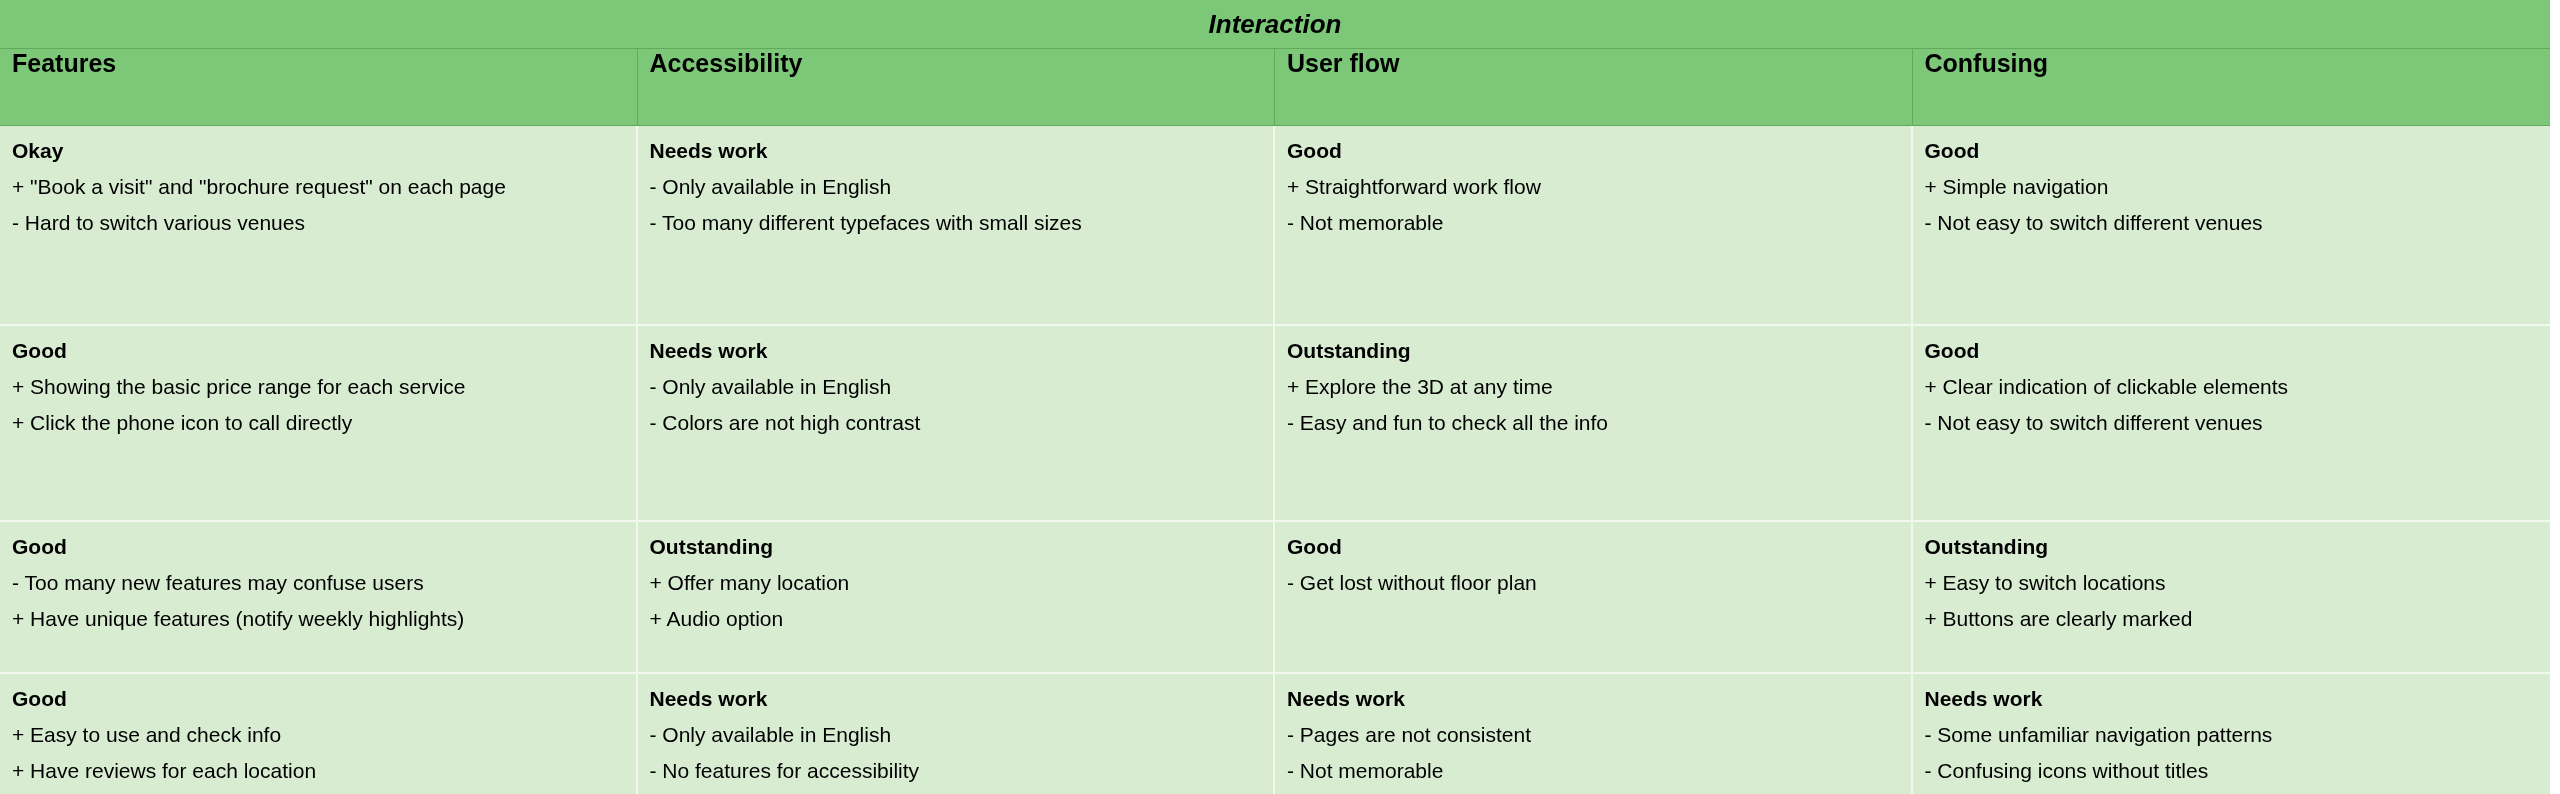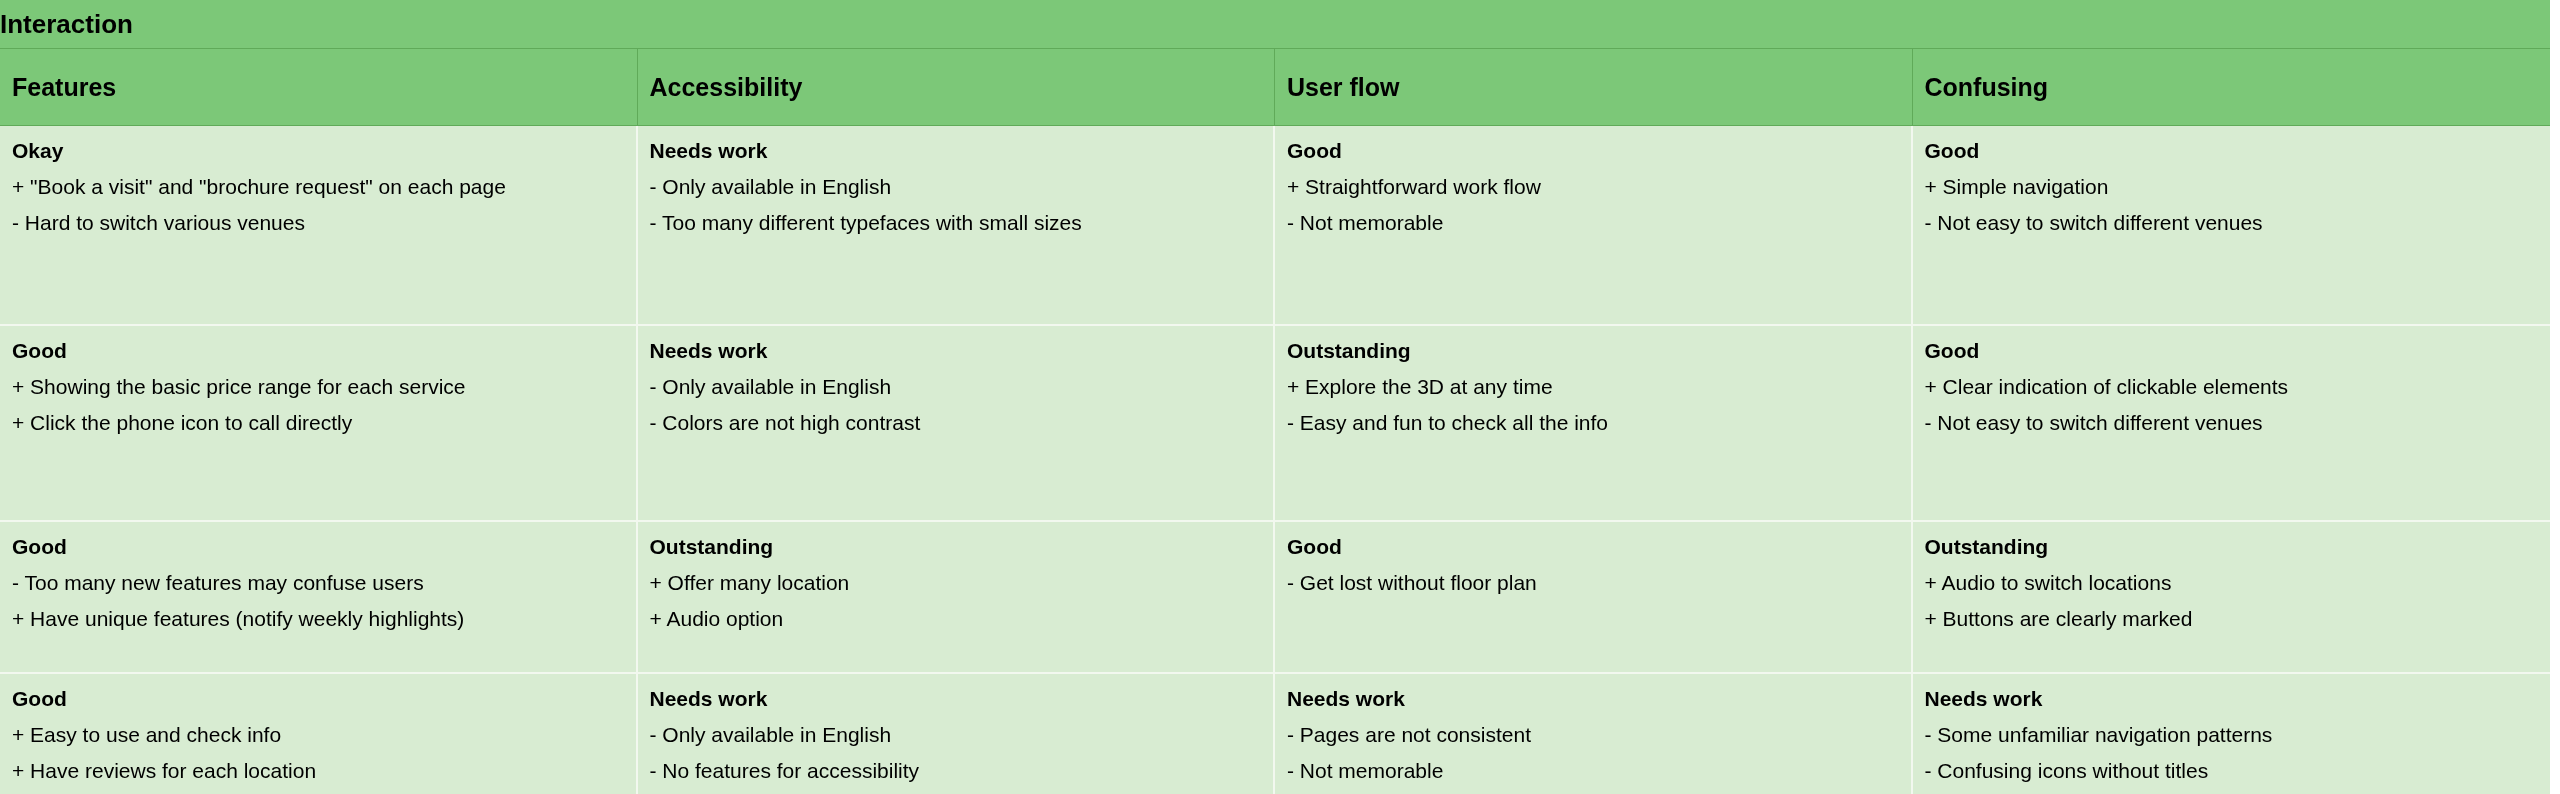--- a/index.html
+++ b/index.html
@@ -25,32 +25,32 @@
     grid-template-columns: repeat(4, 1fr);
     grid-template-rows: 49px 77px 200px 196px 152px 120px;
     background: #ffffff;
   }
   .title-band {
     grid-column: 1 / -1;
     background: var(--header-green);
     border-bottom: 1px solid var(--border-dark);
     display: flex;
     align-items: center;
-    justify-content: flex-start;
+    justify-content: center;
+    font-style: italic;
   }
   .title-band span {
     font-size: 26px;
     font-weight: 700;
   }
   .col-header {
     background: var(--header-green);
     border-right: 1px solid var(--border-dark);
     border-bottom: 1px solid var(--border-dark);
     display: flex;
-    align-items: center;
     padding: 0 12px;
   }
   .col-header.last { border-right: none; }
   .col-header span {
     font-size: 25px;
     font-weight: 700;
   }
   .cell {
     background: var(--cell-green);
     border-right: 2px solid var(--border-light);
@@ -137,21 +137,21 @@
     <div class="rating">Outstanding</div>
     <div class="line">+ Offer many location</div>
     <div class="line">+ Audio option</div>
   </div>
   <div class="cell">
     <div class="rating">Good</div>
     <div class="line">- Get lost without floor plan</div>
   </div>
   <div class="cell last">
     <div class="rating">Outstanding</div>
-    <div class="line">+ Audio to switch locations</div>
+    <div class="line">+ Easy to switch locations</div>
     <div class="line">+ Buttons are clearly marked</div>
   </div>
 
   <div class="cell bottom">
     <div class="rating">Good</div>
     <div class="line">+ Easy to use and check info</div>
     <div class="line">+ Have reviews for each location</div>
   </div>
   <div class="cell bottom">
     <div class="rating">Needs work</div>

